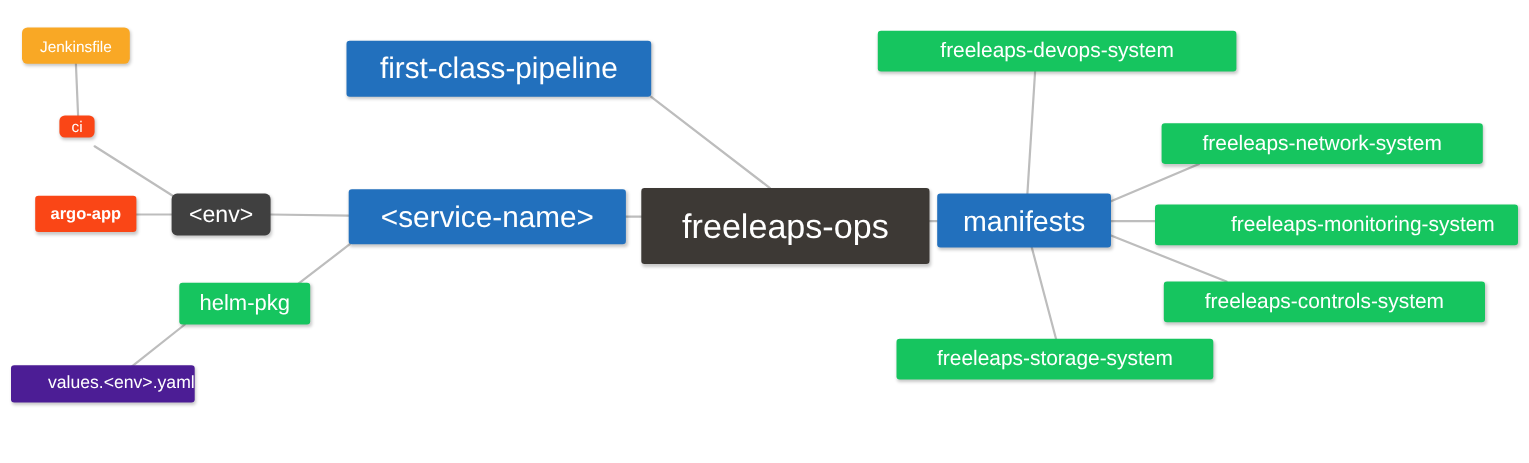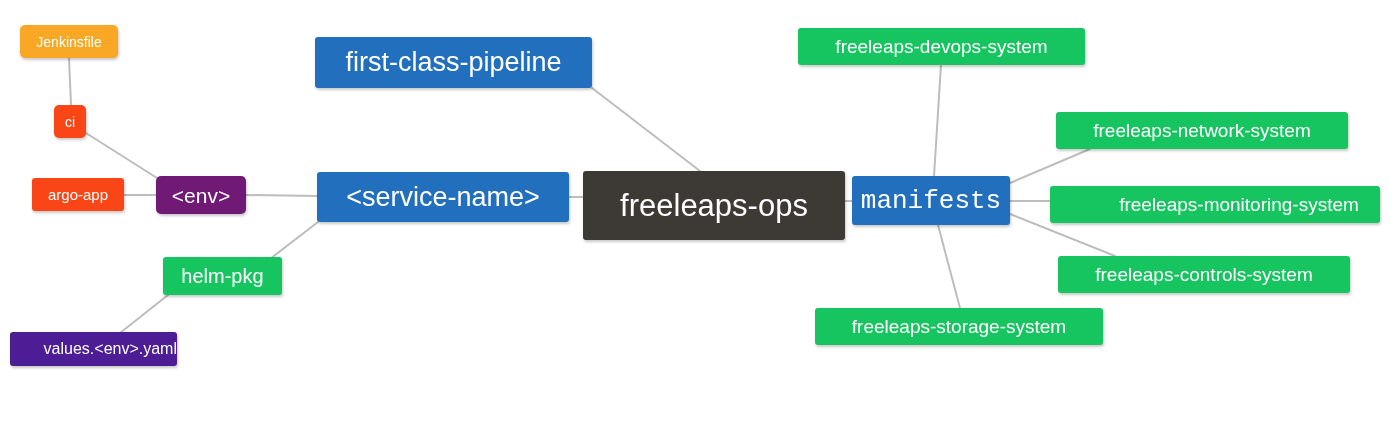--- a/index.html
+++ b/index.html
@@ -57,48 +57,48 @@
       <line x1="934" y1="176" x2="941" y2="65" stroke="#bdbdbd" stroke-width="2" stroke-linecap="round"></line>
       <line x1="1010" y1="183" x2="1090" y2="149" stroke="#bdbdbd" stroke-width="2" stroke-linecap="round"></line>
       <line x1="1010" y1="201" x2="1050" y2="201" stroke="#bdbdbd" stroke-width="2" stroke-linecap="round"></line>
       <line x1="1010" y1="214" x2="1115" y2="256" stroke="#bdbdbd" stroke-width="2" stroke-linecap="round"></line>
       <line x1="938" y1="225" x2="960" y2="308" stroke="#bdbdbd" stroke-width="2" stroke-linecap="round"></line>
     </svg>
   <div id="node-layer">
       <div class="node" style="left: 20px; top: 25px; width: 98px; height: 33px; font-size: 14px; border-radius: 5px; background: rgb(249, 168, 37);">
         <span>Jenkinsfile</span>
       </div>
-      <div class="node" style="left: 54px; top: 105px; width: 32px; height: 33px; font-size: 14px; border-radius: 5px; background: rgb(250, 70, 22); text-align: center;">
+      <div class="node" style="left: 54px; top: 105px; width: 32px; height: 20px; font-size: 14px; border-radius: 5px; background: rgb(250, 70, 22); text-align: center;">
         <span>ci</span>
       </div>
-      <div class="node" style="left: 32px; top: 178px; width: 92px; height: 33px; font-size: 15px; border-radius: 3px; background: rgb(250, 70, 22);">
+      <div class="node" style="left: 32px; top: 178px; width: 92px; height: 33px; font-size: 15px; border-radius: 3px; background: rgb(250, 70, 22); font-weight: bold;">
         <span>argo-app</span>
       </div>
-      <div class="node" style="left: 156px; top: 176px; width: 90px; height: 38px; font-size: 21px; border-radius: 5px; background: #701a75;">
+      <div class="node" style="left: 156px; top: 176px; width: 90px; height: 38px; font-size: 21px; border-radius: 5px; background: #404040;">
         <span>&lt;env&gt;</span>
       </div>
       <div class="node" style="left: 163px; top: 257px; width: 119px; height: 38px; font-size: 20px; border-radius: 3px; background: rgb(22, 197, 95);">
         <span>helm-pkg</span>
       </div>
       <div class="node" style="left: 10px; top: 332px; width: 167px; height: 34px; font-size: 16px; border-radius: 3px; background: #4c1d95; justify-content: flex-end;">
         <span>values.&lt;env&gt;.yaml</span>
       </div>
       <div class="node" style="left: 315px; top: 37px; width: 277px; height: 51px; font-size: 27px; border-radius: 3px; background: rgb(34, 112, 189);">
         <span>first-class-pipeline</span>
       </div>
       <div class="node" style="left: 317px; top: 172px; width: 252px; height: 50px; font-size: 27px; border-radius: 3px; background: rgb(34, 112, 189);">
         <span>&lt;service-name&gt;</span>
       </div>
       <div class="node" style="left: 583px; top: 171px; width: 262px; height: 69px; font-size: 31px; border-radius: 3px; background: rgb(61, 57, 53);">
         <span>freeleaps-ops</span>
       </div>
-      <div class="node" style="left: 852px; top: 176px; width: 158px; height: 49px; font-size: 26px; border-radius: 3px; background: rgb(34, 112, 189); font-family: Liberation Mono, monospace;">
+      <div class="node" style="left: 852px; top: 176px; width: 158px; height: 49px; font-size: 26px; border-radius: 3px; background: rgb(34, 112, 189);">
         <span>manifests</span>
       </div>
-      <div class="node" style="left: 798px; top: 28px; width: 287px; height: 37px; font-size: 19px; border-radius: 3px; background: rgb(22, 197, 95);">
+      <div class="node" style="left: 798px; top: 28px; width: 326px; height: 37px; font-size: 19px; border-radius: 3px; background: rgb(22, 197, 95);">
         <span>freeleaps-devops-system</span>
       </div>
       <div class="node" style="left: 1056px; top: 112px; width: 292px; height: 37px; font-size: 19px; border-radius: 3px; background: rgb(22, 197, 95);">
         <span>freeleaps-network-system</span>
       </div>
       <div class="node" style="left: 1050px; top: 186px; width: 330px; height: 37px; font-size: 19px; border-radius: 3px; background: rgb(22, 197, 95); padding-left: 48px;">
         <span>freeleaps-monitoring-system</span>
       </div>
       <div class="node" style="left: 1058px; top: 256px; width: 292px; height: 37px; font-size: 19px; border-radius: 3px; background: rgb(22, 197, 95);">
         <span>freeleaps-controls-system</span>

